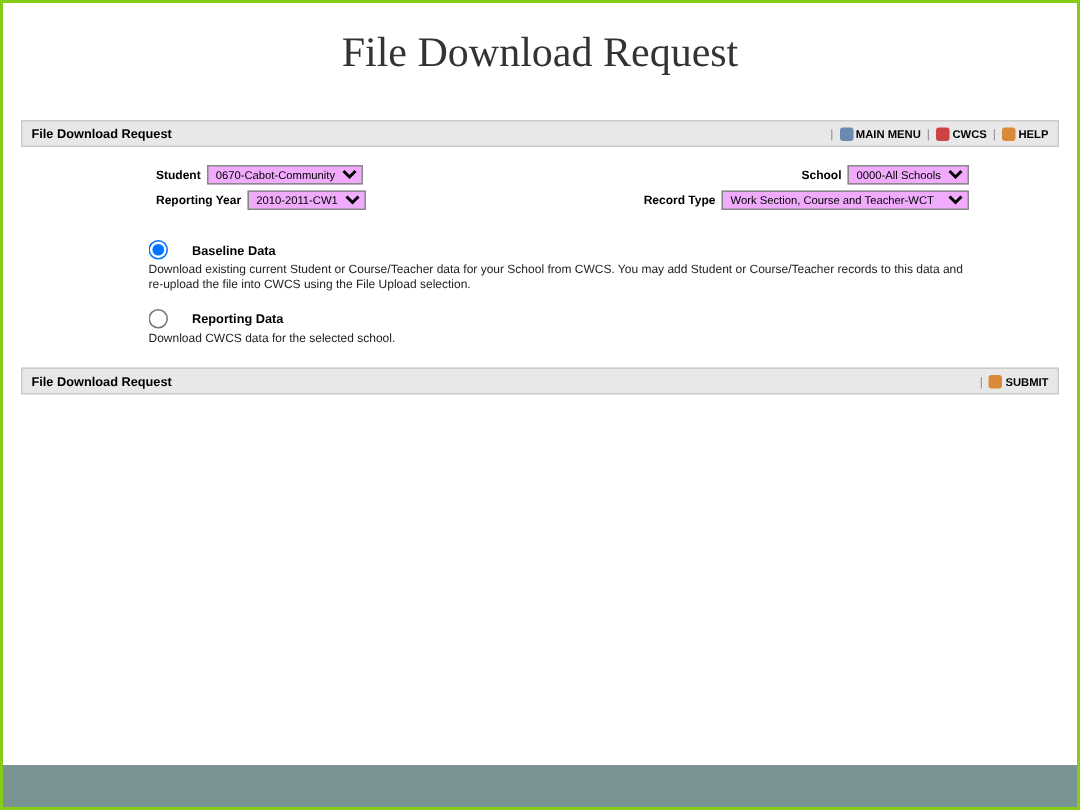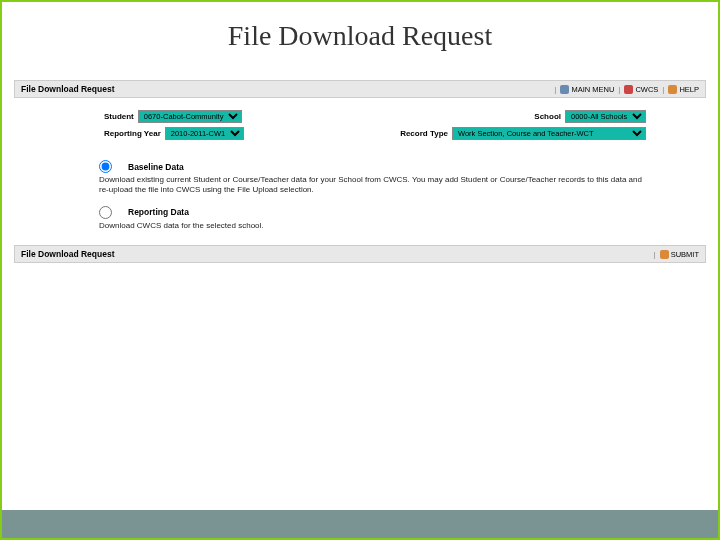--- a/index.html
+++ b/index.html
@@ -3,30 +3,30 @@
 <meta charset="utf-8">
 <style>
 *{margin:0;padding:0;box-sizing:border-box}
 body{font-family:Arial,sans-serif;background:#fff;width:720px;height:540px;position:relative}
 .slide{width:720px;height:540px;border:2px solid #84cc16;position:relative;background:#fff}
 .title{font-family:Georgia,'Times New Roman',serif;font-size:28px;font-weight:400;color:#333;text-align:center;padding:18px 0 10px 0}
 .app{position:absolute;top:78px;left:12px;right:12px;font-size:8px;color:#000}
 .bar{background:#e8e8e8;border:1px solid #ccc;display:flex;align-items:center;justify-content:space-between;padding:2px 6px;height:18px}
 .bar-title{font-weight:bold;font-size:8.5px}
 .bar-right{display:flex;align-items:center;gap:4px}
-.bar-link{display:inline-flex;align-items:flex-end;gap:2px;font-size:7.5px;font-weight:normal}
+.bar-link{display:inline-flex;align-items:flex-end;gap:2px;font-size:7.5px;font-weight:bold}
 .ico{display:inline-block;width:9px;height:9px;background:#d88a3a;border-radius:2px}
 .ico.red{background:#c44}
 .ico.blue{background:#6a8ab0}
 .sep{color:#888}
 .form-area{padding:12px 60px 10px 90px}
 .row{display:flex;justify-content:space-between;margin-bottom:4px}
 .field{display:flex;align-items:center;gap:4px}
 .lbl{font-weight:bold;font-size:8px;text-align:right}
-select{font-size:7.5px;border:1px solid #888;background:#14b8a6;padding:0 1px;height:13px}
+select{font-size:7.5px;border:1px solid #888;background:#f0abfc;padding:0 1px;height:13px}
 .radio-section{padding:6px 60px 4px 85px}
 .radio-line{display:flex;align-items:center;gap:16px;margin-bottom:2px}
 .radio-line input{margin:0}
 .radio-lbl{font-weight:bold;font-size:8.5px}
 .desc{font-size:8px;line-height:1.3;color:#222;margin-bottom:10px;padding-left:0}
 .bottom-bar{position:absolute;left:0;right:0;bottom:0;height:28px;background:#7a9494}
 </style>
 </head>
 <body>
 
@@ -67,21 +67,21 @@
           <select><option>0000-All Schools</option></select>
         </div>
       </div>
       <div class="row">
         <div class="field">
           <span class="lbl">Reporting Year</span>
           <select><option>2010-2011-CW1</option></select>
         </div>
         <div class="field">
           <span class="lbl">Record Type</span>
-          <select style="width:194px"><option>Work Section, Course and Teacher-WCT</option></select>
+          <select style="width:165px"><option>Work Section, Course and Teacher-WCT</option></select>
         </div>
       </div>
     </div>
 
     <div class="radio-section">
       <div class="radio-line">
         <input type="radio" name="dt" checked="" style="">
         <span class="radio-lbl">Baseline Data</span>
       </div>
       <div class="desc">Download existing current Student or Course/Teacher data for your School from CWCS. You may add Student or Course/Teacher records to this data and re-upload the file into CWCS using the File Upload selection.</div>

